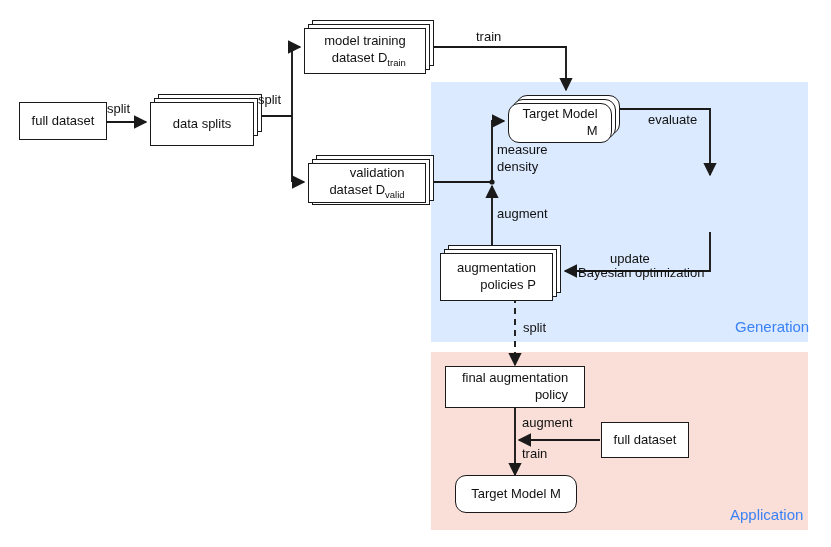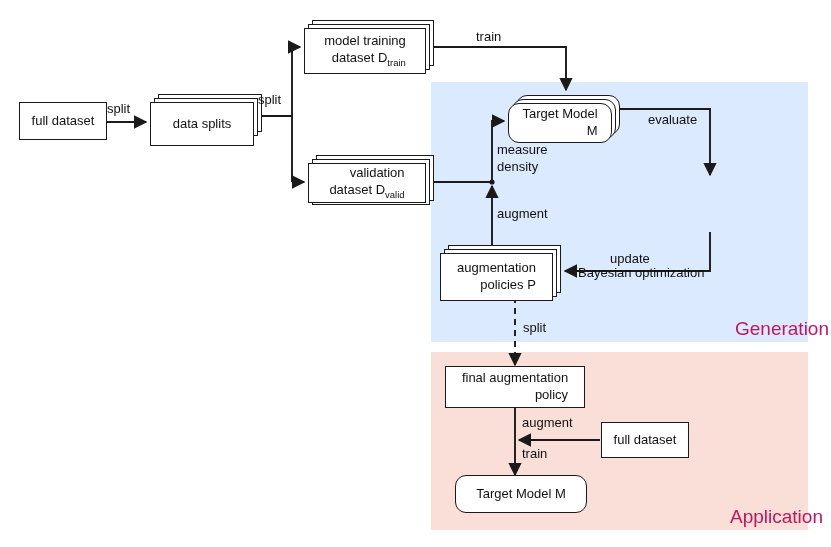--- a/index.html
+++ b/index.html
@@ -1,21 +1,21 @@
 <!DOCTYPE html>
 <html><head>
 <meta charset="utf-8">
 <style>
   html,body{margin:0;padding:0;background:#ffffff;}
   body{width:831px;height:547px;position:relative;overflow:hidden;
        font-family:"Liberation Sans","DejaVu Sans",sans-serif;color:#0d0d0d;}
   #canvas{position:absolute;left:0;top:0;width:831px;height:547px;}
   svg.layer{position:absolute;left:0;top:0;width:831px;height:547px;overflow:visible;}
   .zone{position:absolute;}
-  .zone-label{position:absolute;font-size:19px;color:#be185d;white-space:nowrap;}
+  .zone-label{position:absolute;font-size:15px;color:#3b82f6;white-space:nowrap;}
   .node{position:absolute;box-sizing:border-box;background:#ffffff;
         border:1.6px solid #1a1a1a;display:flex;align-items:center;
         justify-content:center;text-align:right;font-size:13px;line-height:1.28;
         color:#111;z-index:5;}
   .node.rounded{border-radius:11px;}
   .stack-sheet{position:absolute;box-sizing:border-box;background:#ffffff;
         border:1.6px solid #1a1a1a;z-index:3;}
   .edge-label{position:absolute;font-size:13px;color:#111;white-space:nowrap;
         line-height:1.3;z-index:6;}
   .sub{font-size:9.5px;vertical-align:sub;}
@@ -123,21 +123,21 @@
     <span>
       <span>final augmentation</span><br>
       <span>policy</span>
     </span>
   </div>
 
   <div class="node" style="left:601px;top:422px;width:88px;height:36px;">
     <span>full dataset</span>
   </div>
 
-  <div class="node rounded" style="left:455px;top:475px;width:132px;height:38px;">
+  <div class="node rounded" style="left:455px;top:475px;width:122px;height:38px;">
     <span>Target Model M</span>
   </div>
 
   <div class="edge-label" style="left:107px;top:101px;">split</div>
 
   <div class="edge-label" style="left:258px;top:92px;">split</div>
 
   <div class="edge-label" style="left:476px;top:29px;">train</div>
 
   <div class="edge-label" style="left:648px;top:112px;">evaluate</div>

